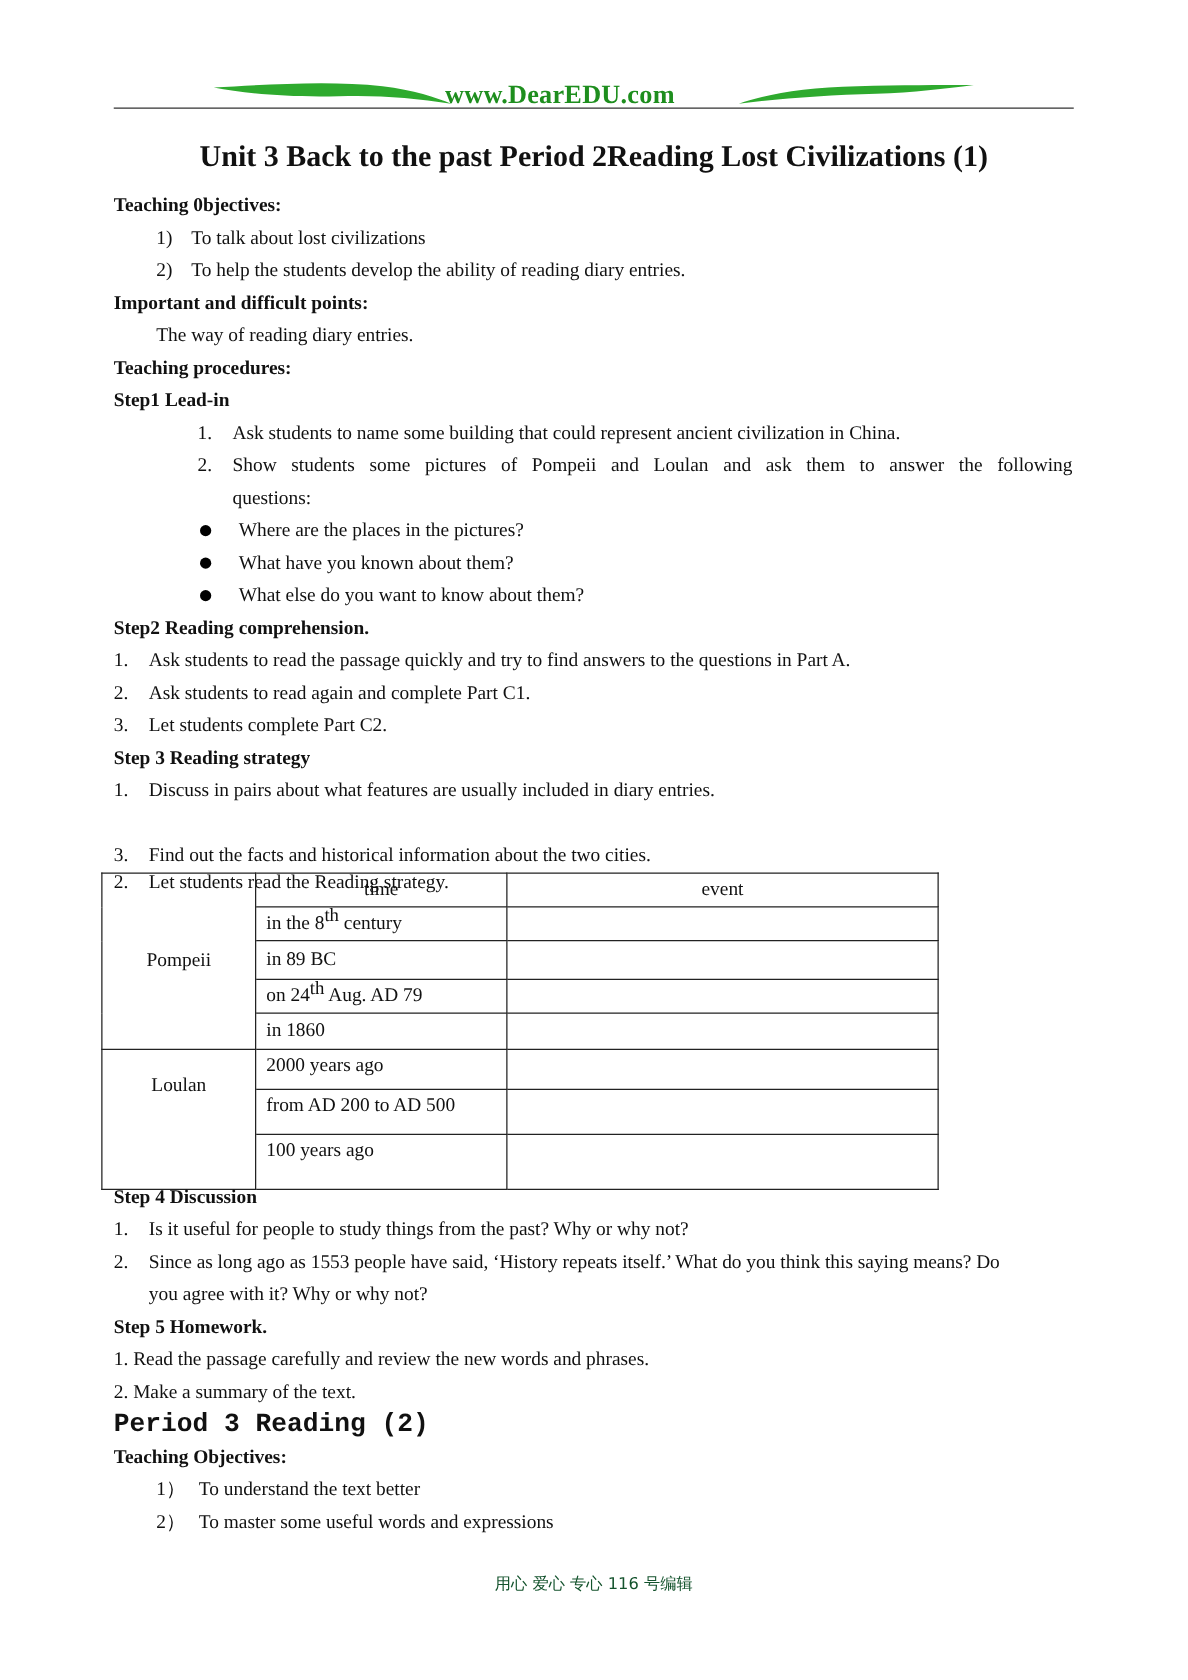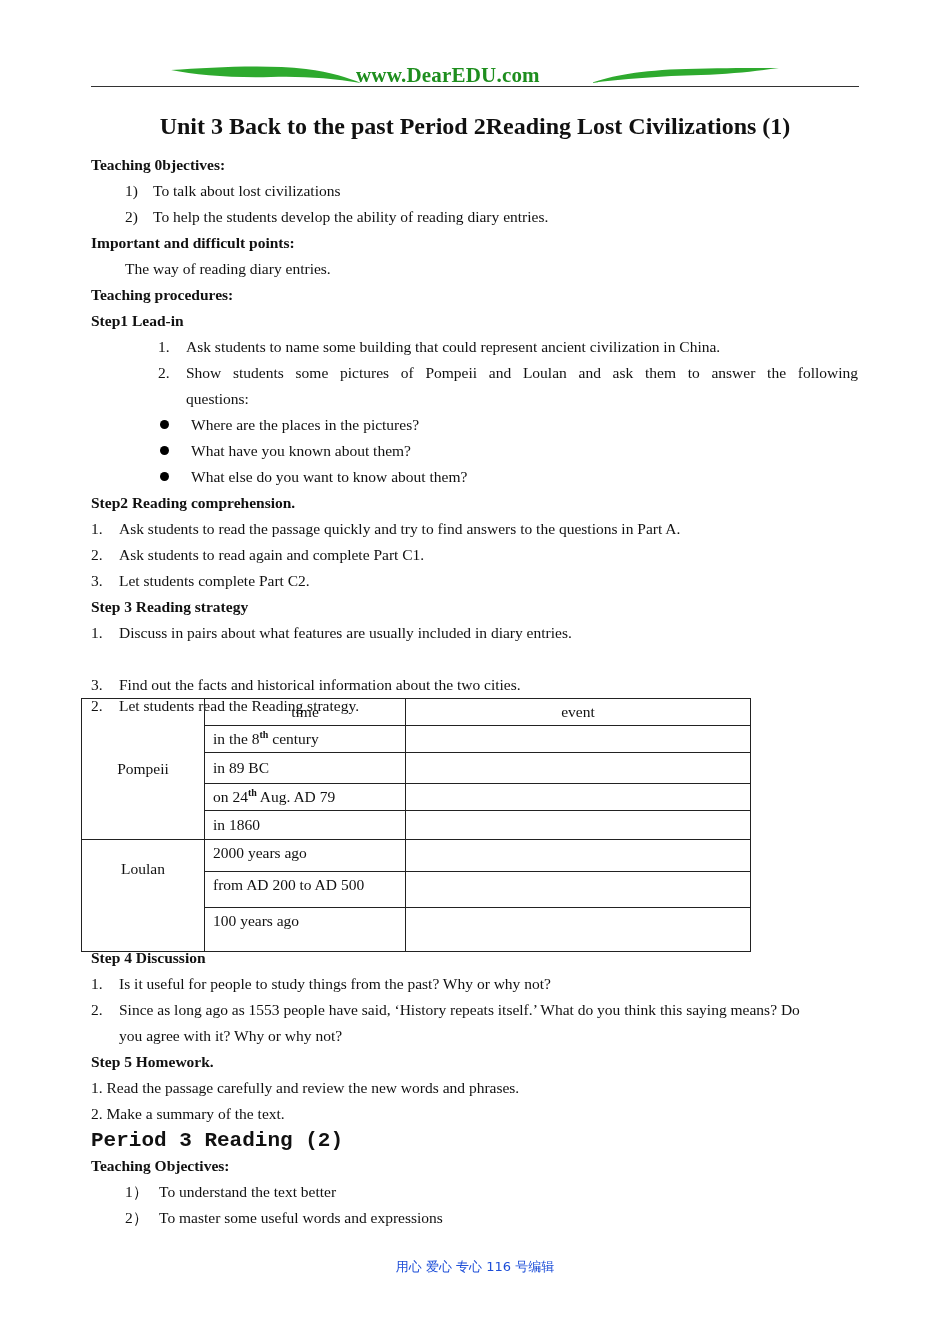--- a/index.html
+++ b/index.html
@@ -30,24 +30,24 @@
     .num { display: inline-block; }
     .bullet { position: absolute; width: 9px; height: 9px; border-radius: 50%; background: #000; }
     table.facts {
       position: absolute; left: 81px; top: 698px; width: 670px;
       border-collapse: collapse; font-size: 15.5px;
     }
     table.facts td { border: 1px solid #222; padding: 0 8px; vertical-align: middle; line-height: 18px; }
     table.facts td.city { text-align: center; width: 106px; }
     table.facts td.time { width: 184px; }
     table.facts td.hdr { text-align: center; }
-    sup { font-size: 10px; vertical-align: 6px; line-height: 0; font-weight: bold; }
+    sup { font-size: 15px; vertical-align: 6px; line-height: 0; }
     .footer {
       position: absolute; left: 0; top: 1258px; width: 950px; text-align: center;
-      font-family: "DejaVu Sans", sans-serif; font-size: 13px; color: #1d4ed8;
+      font-family: "DejaVu Sans", sans-serif; font-size: 13px; color: #14532d;
     }
   </style>
 </head>
 <body>
 
 <div class="page">
 
   <div class="header">
     <svg class="swoosh left" width="190" height="18" viewBox="0 0 190 18">
       <path d="M0 4 C 40 2, 90 -2, 135 3 C 160 6, 178 12, 190 17 C 160 12, 130 10, 100 11 C 60 12, 25 9, 0 4 Z" fill="#2eaa2e"></path>

